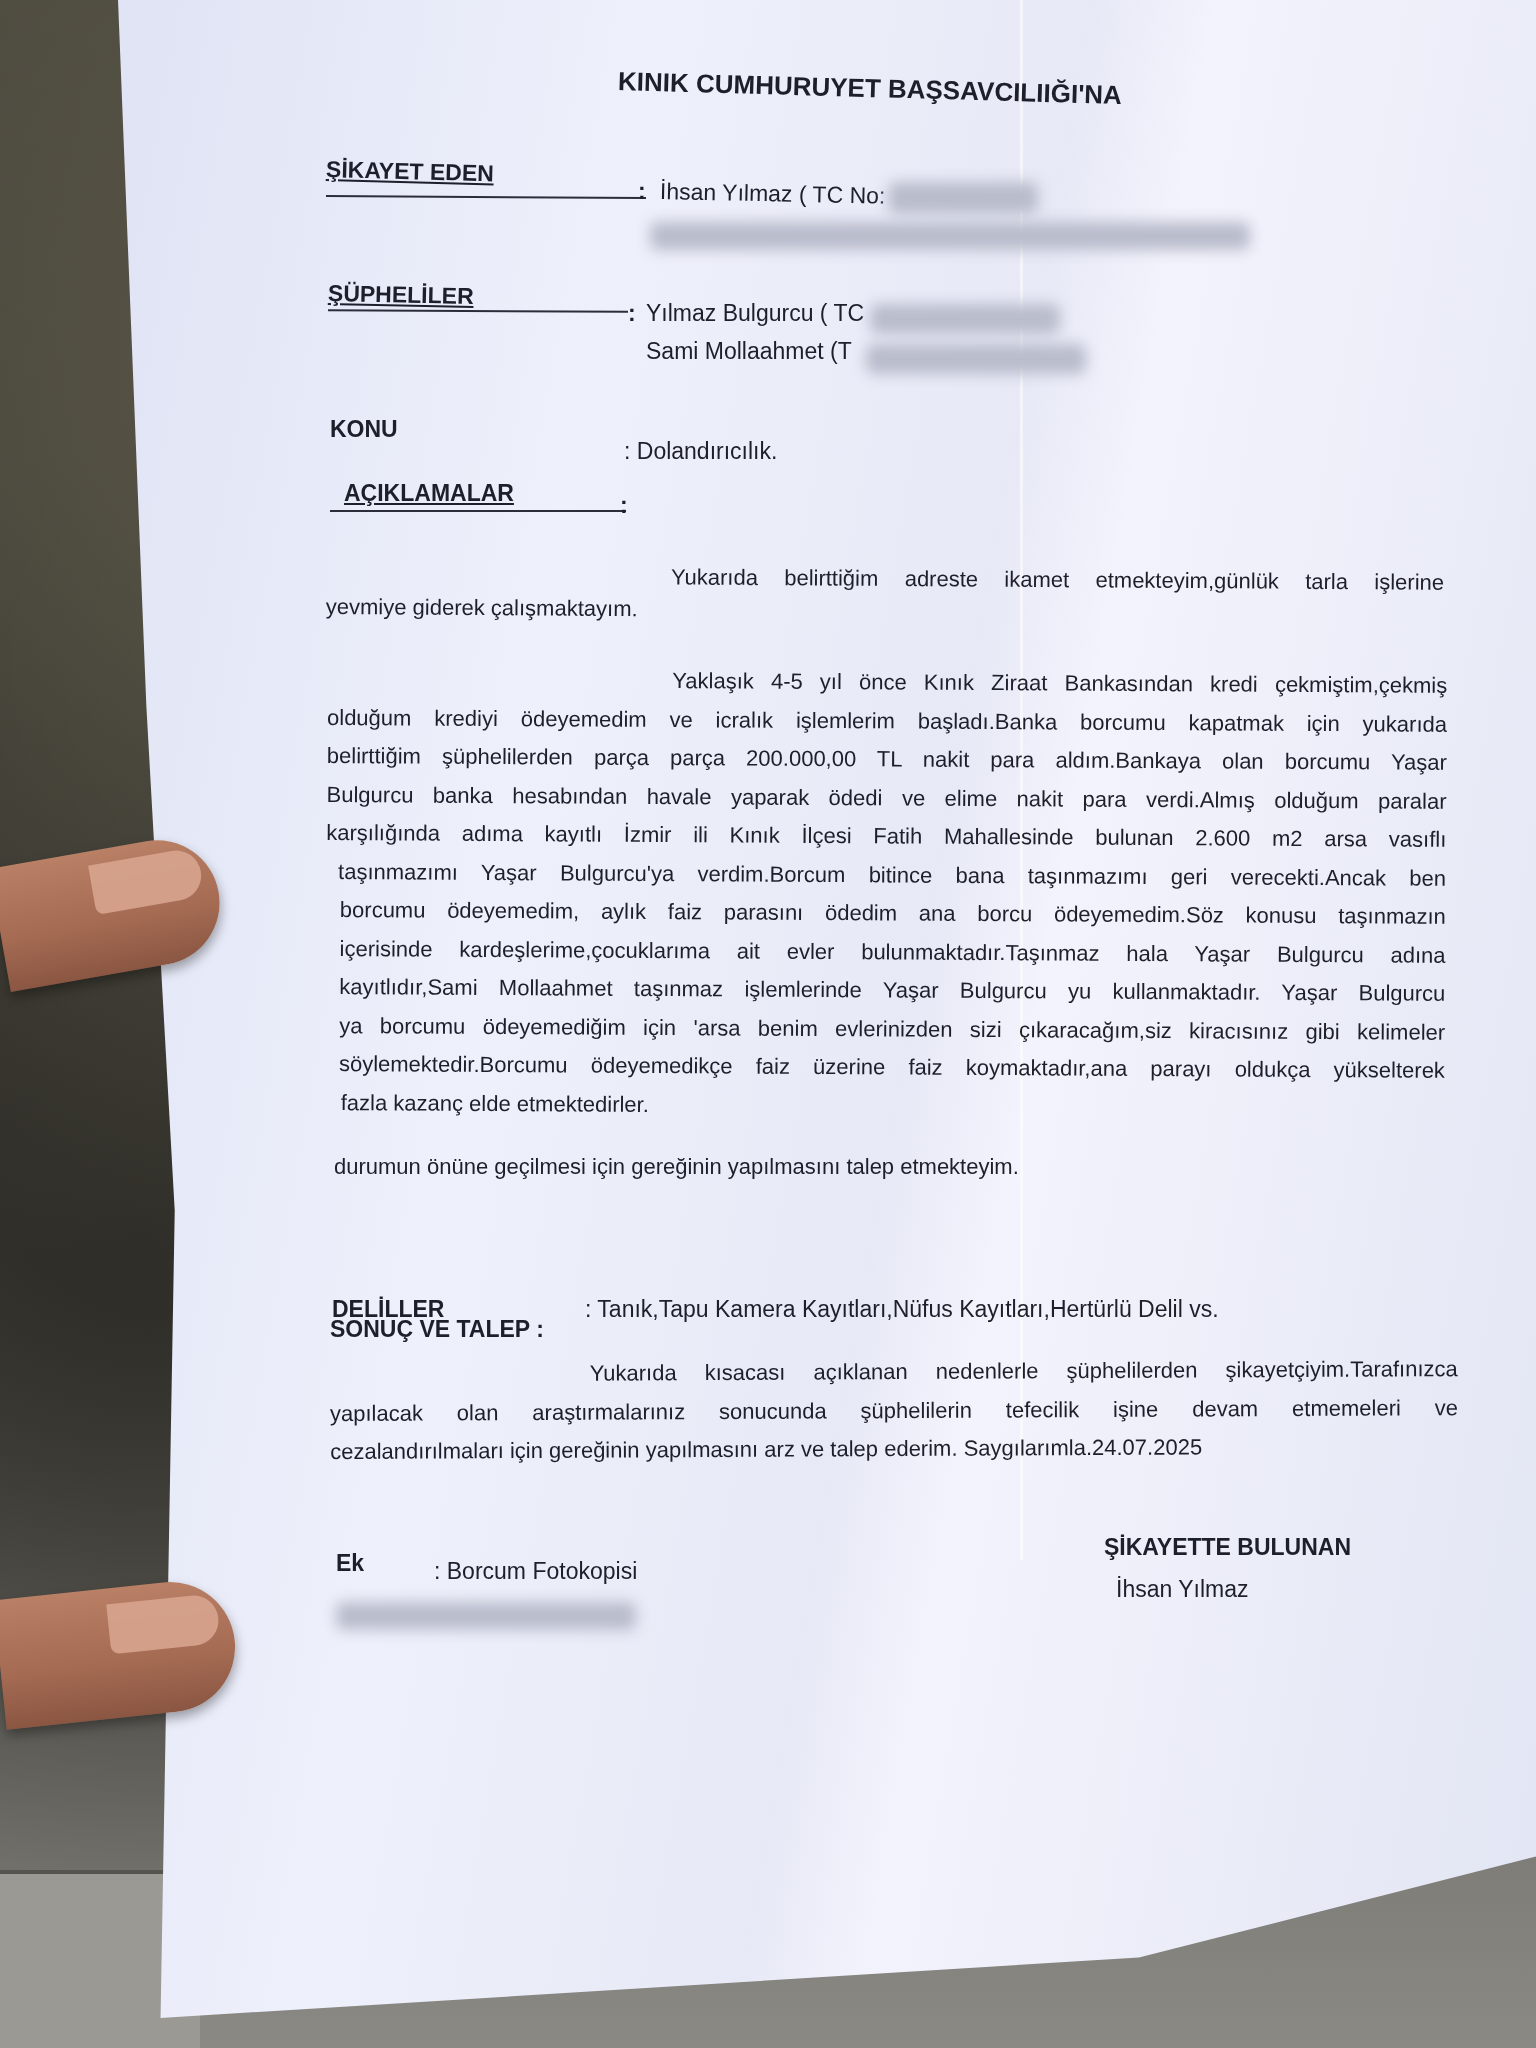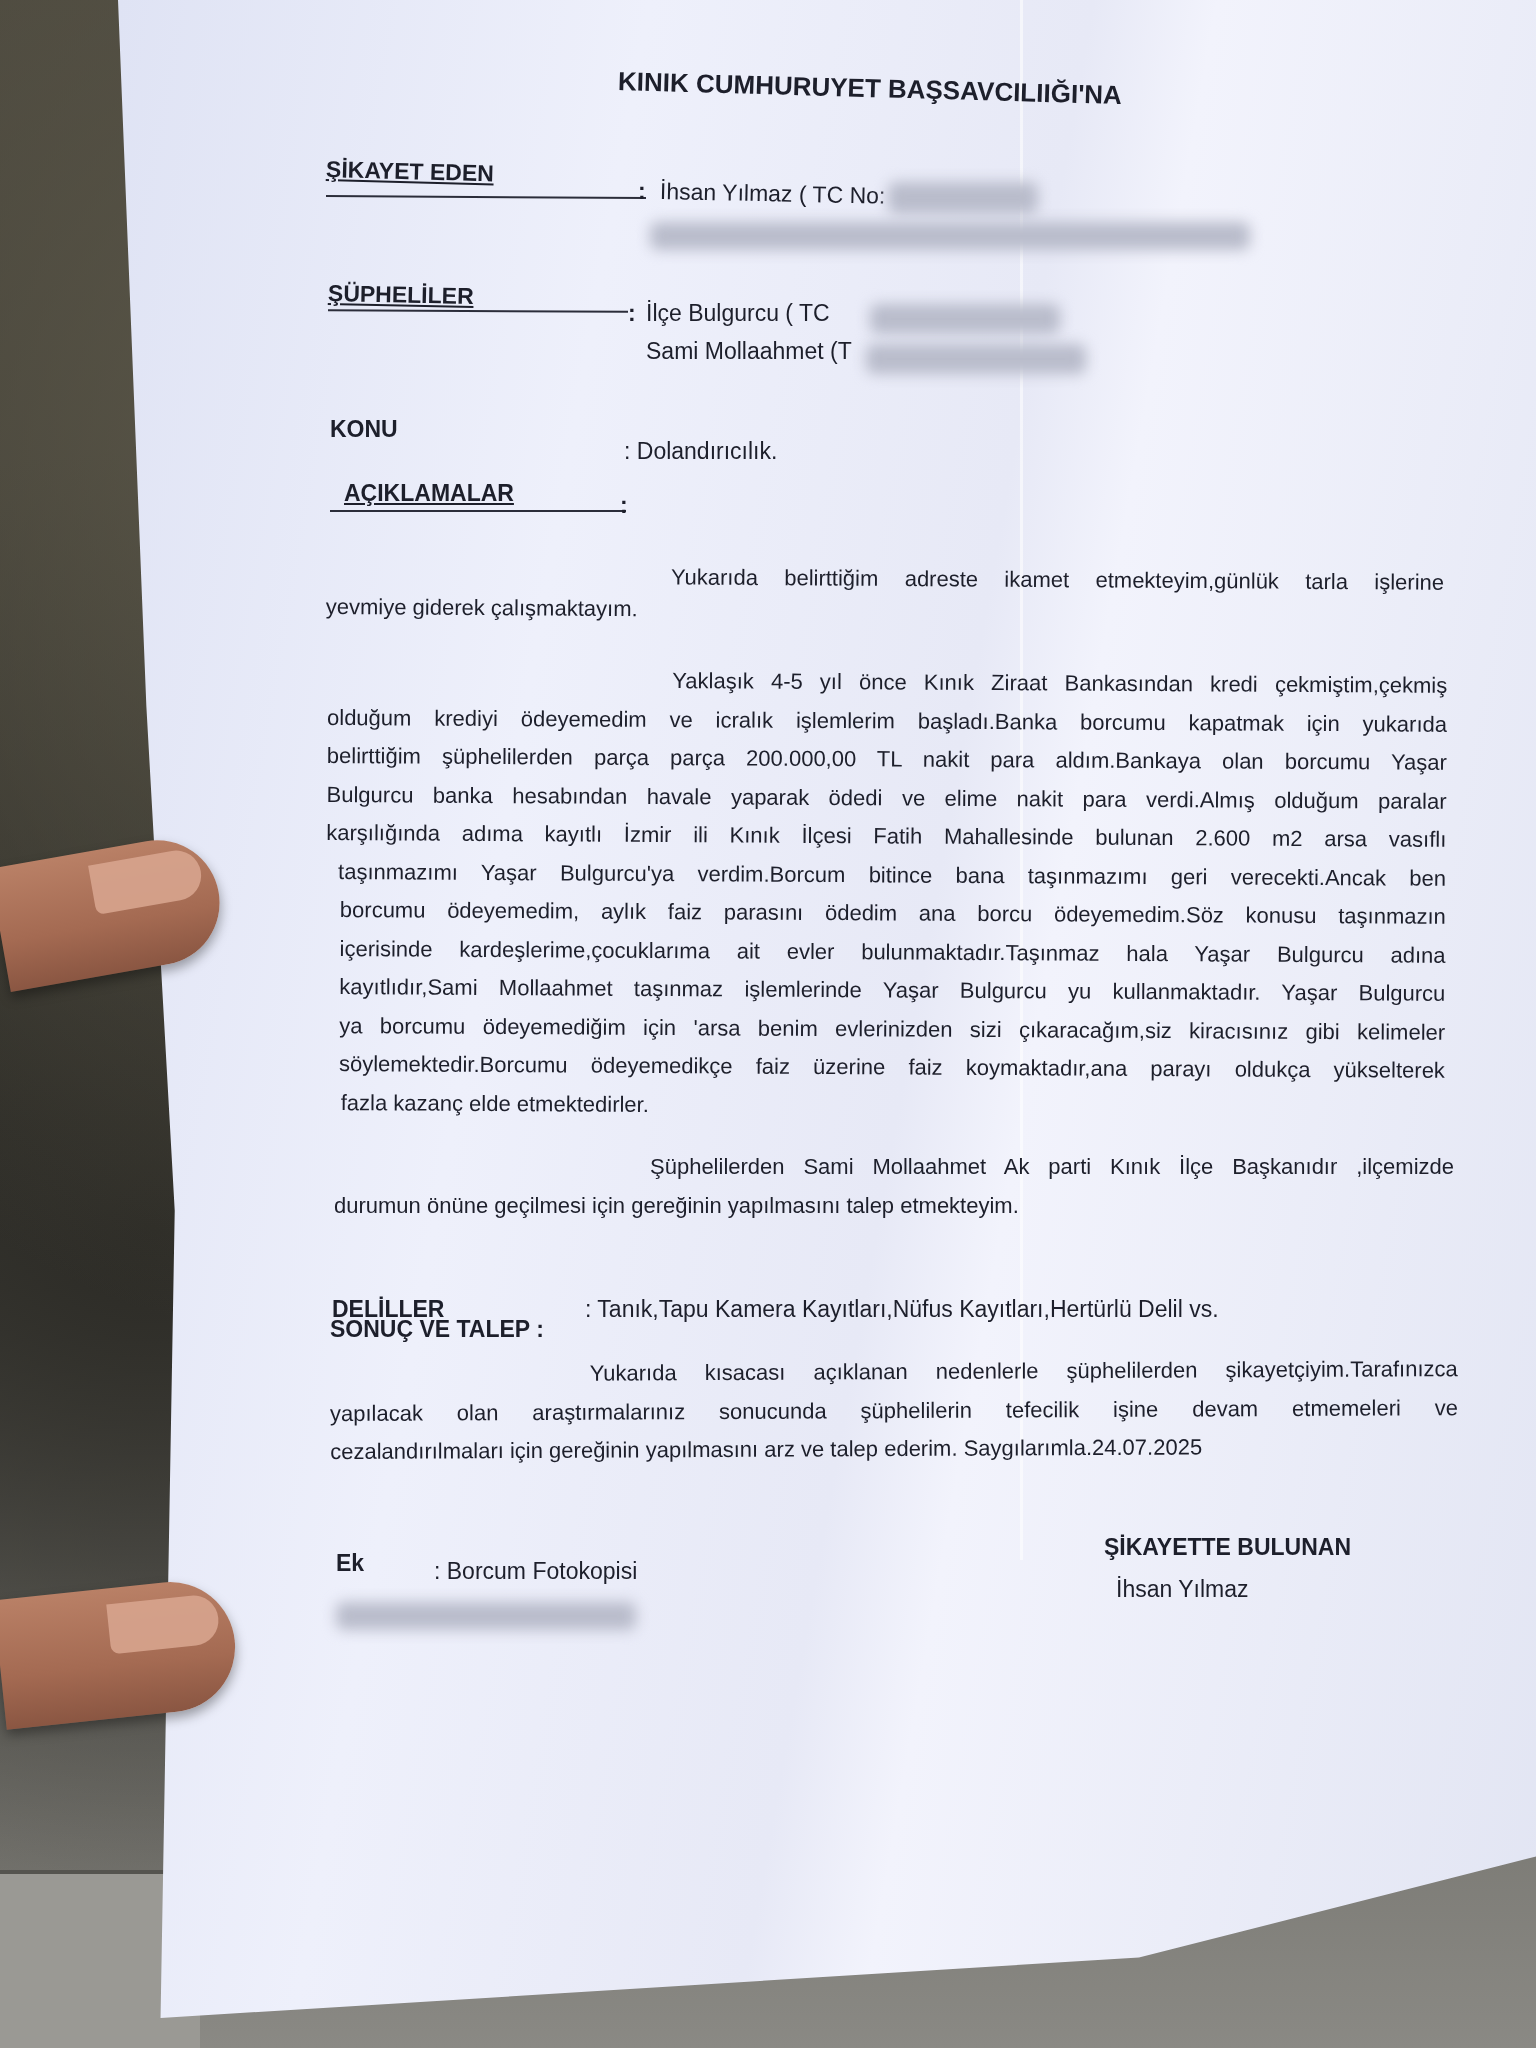--- a/index.html
+++ b/index.html
@@ -75,21 +75,21 @@
   <div class="t lbl u" style="left:326px;top:158px;transform:rotate(1.5deg);transform-origin:left;">ŞİKAYET EDEN</div>
   <div class="rule" style="left:326px;top:196px;width:320px;transform:rotate(0.4deg);"></div>
   <div class="t b" style="left:638px;top:180px;">:</div>
   <div class="t" style="left:660px;top:180px;transform:rotate(1.2deg);transform-origin:left;">İhsan Yılmaz ( TC No:</div>
   <div class="redact" style="left:888px;top:182px;width:150px;height:32px;"></div>
   <div class="redact" style="left:650px;top:222px;width:600px;height:28px;"></div>
 
   <div class="t lbl u" style="left:328px;top:282px;transform:rotate(1.2deg);transform-origin:left;">ŞÜPHELİLER</div>
   <div class="rule" style="left:328px;top:310px;width:300px;transform:rotate(0.3deg);"></div>
   <div class="t b" style="left:628px;top:302px;">:</div>
-  <div class="t" style="left:646px;top:302px;">İlçe Bulgurcu ( TC</div>
+  <div class="t" style="left:646px;top:302px;">Yılmaz Bulgurcu ( TC</div>
   <div class="redact" style="left:870px;top:304px;width:190px;height:30px;"></div>
   <div class="t" style="left:646px;top:340px;">Sami Mollaahmet (T</div>
   <div class="redact" style="left:866px;top:344px;width:220px;height:30px;"></div>
 
   <div class="t lbl" style="left:330px;top:418px;">KONU</div>
   <div class="t" style="left:624px;top:440px;">: Dolandırıcılık.</div>
 
   <div class="t lbl u" style="left:330px;top:482px;margin-left:14px;">AÇIKLAMALAR</div>
   <div class="rule" style="left:330px;top:510px;width:296px;"></div>
   <div class="t b" style="left:620px;top:494px;">:</div>
@@ -108,21 +108,20 @@
     <span class="line" style="padding-left:12px;">taşınmazımı Yaşar Bulgurcu'ya verdim.Borcum bitince bana taşınmazımı geri verecekti.Ancak ben</span>
     <span class="line" style="padding-left:14px;">borcumu ödeyemedim, aylık faiz  parasını ödedim ana borcu ödeyemedim.Söz konusu taşınmazın</span>
     <span class="line" style="padding-left:14px;">içerisinde kardeşlerime,çocuklarıma ait evler bulunmaktadır.Taşınmaz hala Yaşar Bulgurcu adına</span>
     <span class="line" style="padding-left:14px;">kayıtlıdır,Sami Mollaahmet taşınmaz  işlemlerinde Yaşar Bulgurcu yu kullanmaktadır. Yaşar Bulgurcu</span>
     <span class="line" style="padding-left:14px;">ya borcumu ödeyemediğim için 'arsa benim evlerinizden sizi çıkaracağım,siz kiracısınız gibi kelimeler</span>
     <span class="line" style="padding-left:14px;">söylemektedir.Borcumu ödeyemedikçe faiz üzerine faiz koymaktadır,ana parayı oldukça yükselterek</span>
     <span class="line last" style="padding-left:16px;">fazla kazanç elde etmektedirler.</span>
   </div>
 
   <div class="para" style="left:334px;top:1148px;width:1120px;">
-    <span class="line indent" style="padding-left:316px;">Şüphelilerden Sami Mollaahmet Ak parti Kınık İlçe Başkanıdır ,ilçemizde</span>
     <span class="line last">durumun önüne geçilmesi için gereğinin yapılmasını talep etmekteyim.</span>
   </div>
 
   <div class="t lbl" style="left:332px;top:1298px;">DELİLLER</div>
   <div class="t" style="left:572px;top:1298px;margin-left:13px;">:  Tanık,Tapu Kamera Kayıtları,Nüfus Kayıtları,Hertürlü Delil vs.</div>
 
   <div class="t lbl" style="left:330px;top:1318px;">SONUÇ VE TALEP :</div>
   <div class="para" style="left:330px;top:1356px;width:1128px;transform:rotate(-0.3deg);transform-origin:left;">
     <span class="line" style="padding-left:260px;">Yukarıda kısacası açıklanan nedenlerle şüphelilerden şikayetçiyim.Tarafınızca</span>
     <span class="line">yapılacak olan araştırmalarınız sonucunda şüphelilerin  tefecilik işine devam etmemeleri ve</span>

